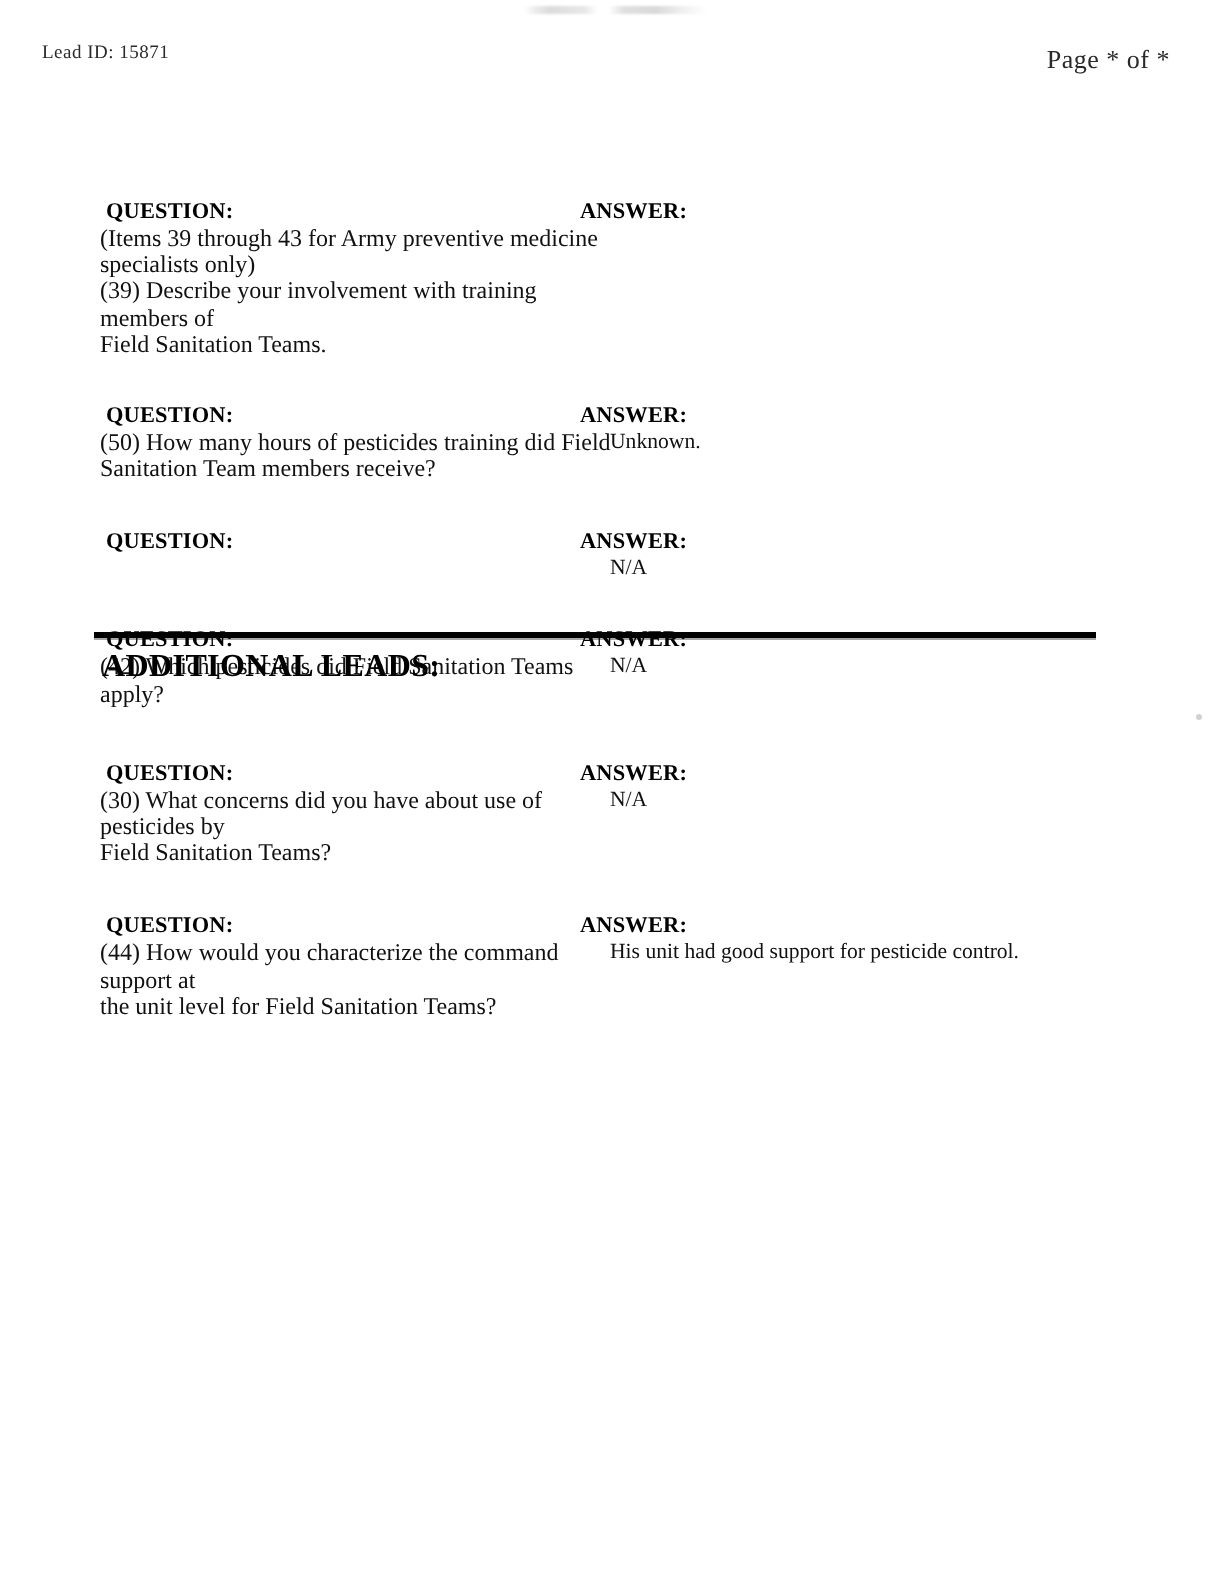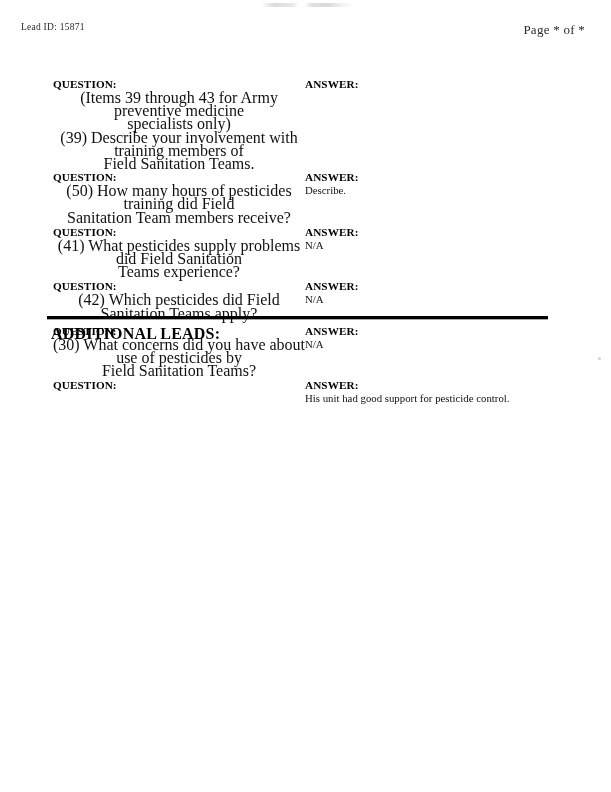--- a/index.html
+++ b/index.html
@@ -87,49 +87,50 @@
   .qa-body {
     position: absolute;
     top: 78px;
     left: 50px;
     width: 500px;
   }
 
   .qa-block {
     position: relative;
     width: 100%;
+    margin-top: 22px;
   }
 
   .qa-headrow {
     position: relative;
     height: 13px;
   }
   .lbl-question,
   .lbl-answer {
     position: absolute;
     top: 0;
     font-weight: bold;
     font-size: 11.2px;
     letter-spacing: 0.1px;
     white-space: nowrap;
     color: #000;
   }
   .lbl-question { left: 3px; }
-  .lbl-answer   { left: 255px; font-family: Liberation Serif, serif; }
+  .lbl-answer   { left: 240px; font-family: Liberation Serif, serif; }
 
   .qa-datarow {
     position: relative;
     min-height: 12px;
   }
   .q-text {
     width: 258px;
-    font-size: 16px;
+    font-size: 12px;
     line-height: 13.2px;
     color: #111;
-    text-align: center;
+    text-align: left;
     white-space: pre-line;
   }
   .a-text {
     position: absolute;
     top: 0;
     left: 255px;
     width: 250px;
     font-size: 10.8px;
     line-height: 13.2px;
     color: #111;
@@ -202,33 +203,31 @@
     <div class="gap-a"></div>
 
     <div class="qa-block">
       <div class="qa-headrow">
         <div class="lbl-question">QUESTION:</div>
         <div class="lbl-answer">ANSWER:</div>
       </div>
       <div class="qa-datarow">
         <div class="q-text">(50)  How many hours of pesticides training did Field
 Sanitation Team members receive?</div>
-        <div class="a-text">Describe.</div>
+        <div class="a-text">Unknown.</div>
       </div>
     </div>
     <div class="gap-b"></div>
 
     <div class="qa-block">
       <div class="qa-headrow">
         <div class="lbl-question">QUESTION:</div>
         <div class="lbl-answer">ANSWER:</div>
       </div>
       <div class="qa-datarow">
-        <div class="q-text">(41)  What pesticides supply problems did Field Sanitation
-Teams experience?</div>
         <div class="a-text">N/A</div>
       </div>
     </div>
     <div class="gap-b"></div>
 
     <div class="qa-block">
       <div class="qa-headrow">
         <div class="lbl-question">QUESTION:</div>
         <div class="lbl-answer">ANSWER:</div>
       </div>
@@ -251,20 +250,22 @@
       </div>
     </div>
     <div class="gap-b"></div>
 
     <div class="qa-block">
       <div class="qa-headrow">
         <div class="lbl-question">QUESTION:</div>
         <div class="lbl-answer">ANSWER:</div>
       </div>
       <div class="qa-datarow">
+        <div class="q-text">(44)  How would you characterize the command support at
+the unit level for Field Sanitation Teams?</div>
         <div class="a-text">His unit had good support for pesticide control.</div>
       </div>
     </div>
 
   </div>
 
   <div class="thick-rule"></div>
 
   <div class="additional-leads">ADDITIONAL LEADS:</div>
 

